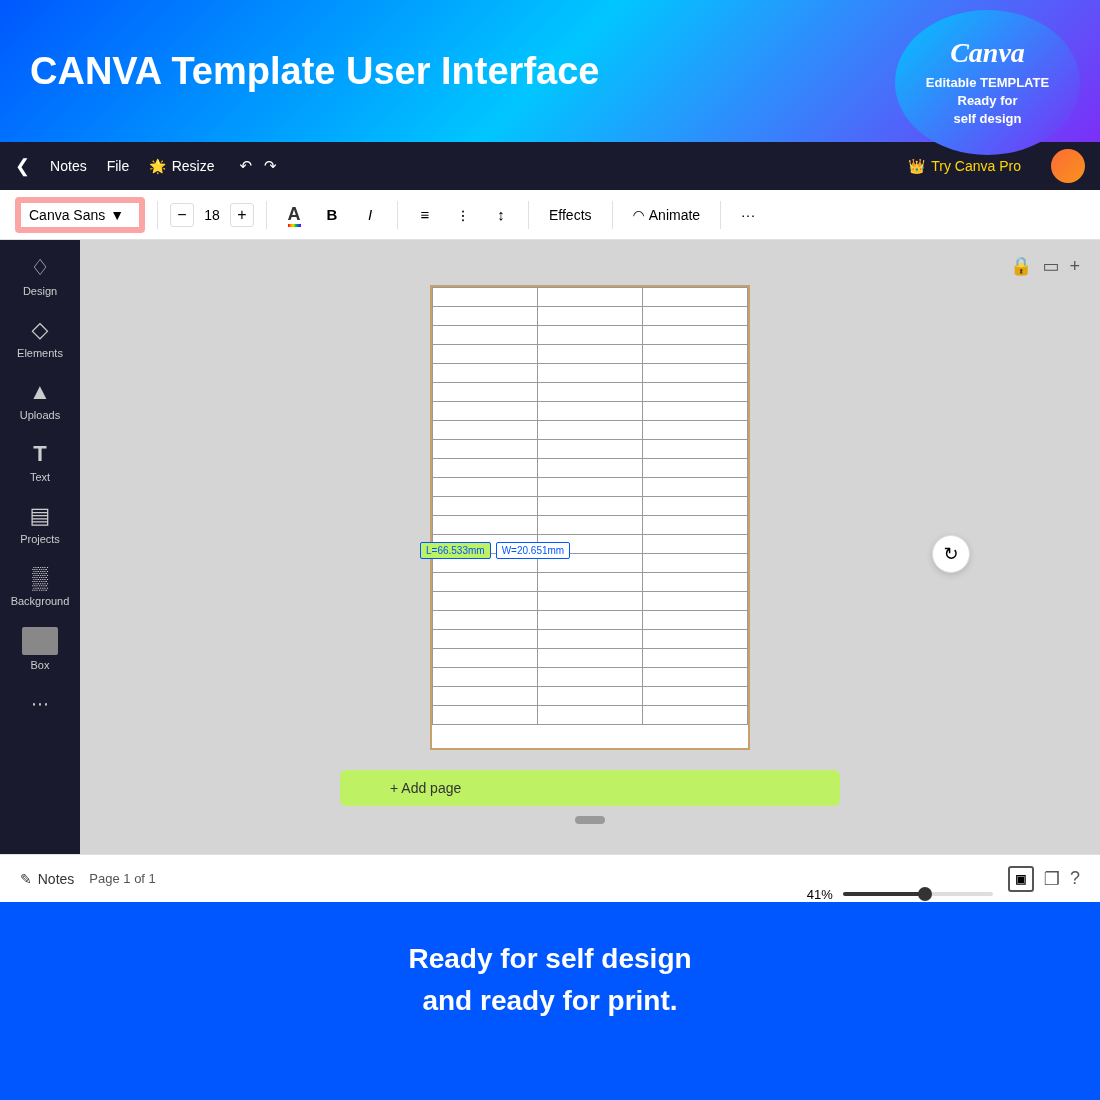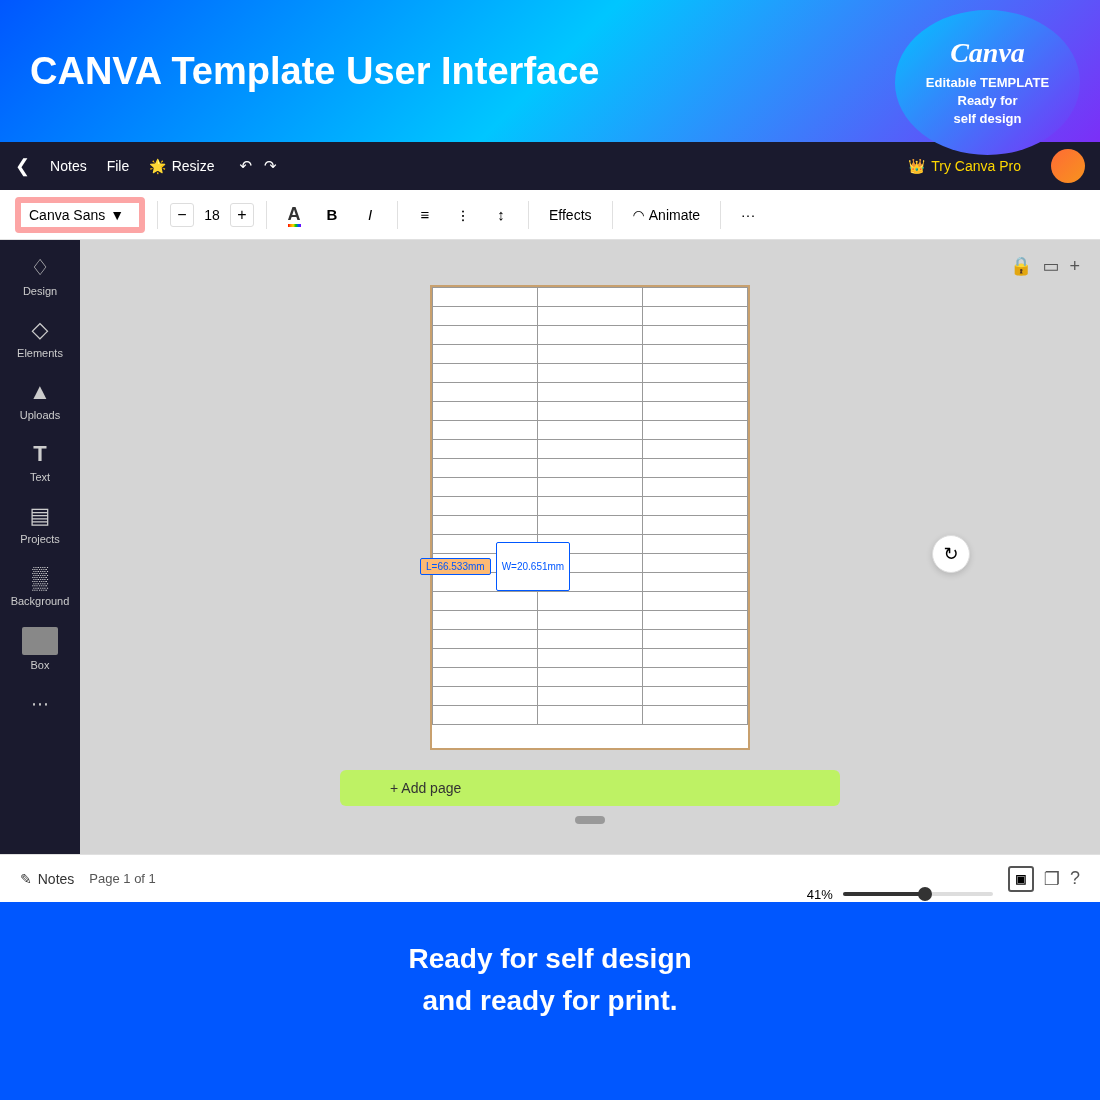--- a/index.html
+++ b/index.html
@@ -672,22 +672,22 @@
           <tr>
                 <td></td>
                 <td></td>
                 <td></td>
               </tr>
         </tbody>
           </table>
       </div>
 
       <div style="position:absolute; left:340px; top:302px; display:flex; align-items:center; gap:5px;">
-        <div style="background:#fdba74;border:1px solid #0057ff;color:#0057ff;font-size:10px;padding:2px 5px;border-radius:2px;">L=66.533mm</div>
-        <div style="background:white;border:1px solid #0057ff;color:#0057ff;font-size:10px;padding:18px 5px;border-radius:2px;">W=20.651mm</div>
+        <div style="background:#bef264;border:1px solid #0057ff;color:#0057ff;font-size:10px;padding:2px 5px;border-radius:2px;">L=66.533mm</div>
+        <div style="background:white;border:1px solid #0057ff;color:#0057ff;font-size:10px;padding:2px 5px;border-radius:2px;">W=20.651mm</div>
       </div>
 
       <div class="rotate-handle">↻</div>
 
       <div class="add-page-btn">+ Add page</div>
 
       <div class="scroll-area-bottom">
         <div class="scroll-indicator"></div>
       </div>
     </div>

